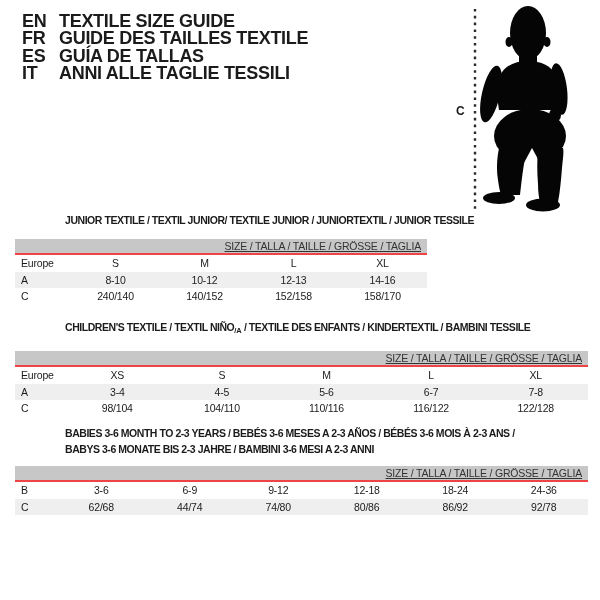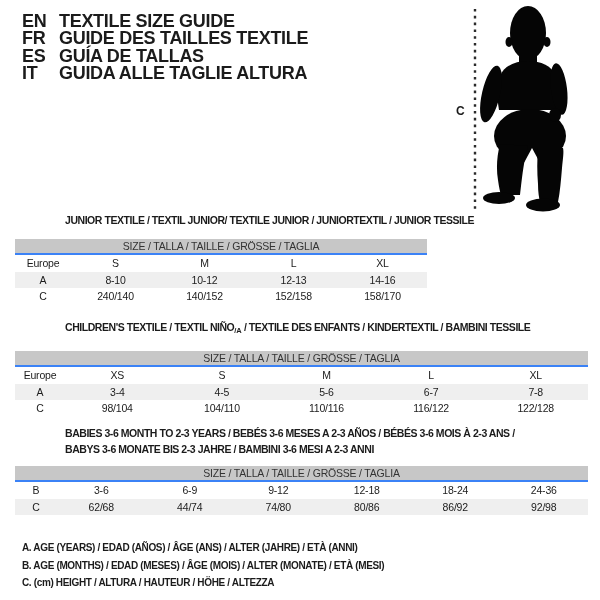--- a/index.html
+++ b/index.html
@@ -25,22 +25,22 @@
   #children-title { top:321px;text-align:center; }
   #babies-title { top:426px; line-height:15.8px; }
   .sub { font-size:7.5px; vertical-align:-2px; letter-spacing:-0.2px; }
 
   
   .size-table { position:absolute; left:15px; border-collapse:collapse; table-layout:fixed; font-size:10.5px; letter-spacing:-0.2px; color:#1b1b1b; }
   #junior-table { top:239px; width:412px; }
   #children-table { top:351px; width:573px; }
   #babies-table { top:466px; width:573px; }
   .size-table td { padding:0 6px; height:16.5px; vertical-align:middle; text-align:center; overflow:hidden; white-space:nowrap; }
-  .size-table td.rlabel { text-align:center;margin-left:36px; }
-  .size-table tr.bar td { background:#c7c7c7; border-bottom:2px solid #3b82f6; color:#333333; height:14px; text-align:center; }
+  .size-table td.rlabel { text-align:left;margin-left:36px; }
+  .size-table tr.bar td { background:#c7c7c7; border-bottom:2px solid #ef4444; color:#333333; height:14px; text-align:right;text-decoration:underline; }
   .size-table tr.alt td { background:#efefef; }
 
   
   .footnotes { position:absolute; left:22px; top:539px; font-weight:700; font-size:10px; letter-spacing:-0.35px; line-height:17.6px; }
   .footnote { white-space:nowrap; }
 </style>
 </head>
 <body>
 
 <div class="page">
@@ -53,21 +53,21 @@
     <div class="lang-row">
       <span class="lang-code">FR</span>
       <span class="lang-title">GUIDE DES TAILLES TEXTILE</span>
     </div>
     <div class="lang-row">
       <span class="lang-code">ES</span>
       <span class="lang-title">GUÍA DE TALLAS</span>
     </div>
     <div class="lang-row">
       <span class="lang-code">IT</span>
-      <span class="lang-title">GUIDA ALLE TAGLIE ALTURA</span>
+      <span class="lang-title">ANNI ALLE TAGLIE TESSILI</span>
     </div>
   </div>
 
   <div class="figure">
     <svg width="150" height="212" viewBox="0 0 150 212">
       <line x1="25" y1="5" x2="25" y2="206" stroke="#2b2b2b" stroke-width="2.4" stroke-dasharray="2.6 4.2"></line>
       <g fill="#050505">
         <ellipse cx="78" cy="29" rx="18" ry="27"></ellipse>
         <ellipse cx="59" cy="38" rx="3.5" ry="5"></ellipse>
         <ellipse cx="97" cy="38" rx="3.5" ry="5"></ellipse>
@@ -194,24 +194,19 @@
       <td>18-24</td>
       <td>24-36</td>
     </tr>
     <tr class="alt">
       <td class="rlabel">C</td>
       <td>62/68</td>
       <td>44/74</td>
       <td>74/80</td>
       <td>80/86</td>
       <td>86/92</td>
-      <td>92/98</td>
+      <td>92/78</td>
     </tr>
   </tbody>
     </table>
 
-  <div class="footnotes">
-    <div class="footnote">A. AGE (YEARS) / EDAD (AÑOS) / ÂGE (ANS) / ALTER (JAHRE) / ETÀ (ANNI)</div>
-    <div class="footnote">B. AGE (MONTHS) / EDAD (MESES) / ÂGE (MOIS) / ALTER (MONATE) / ETÀ (MESI)</div>
-    <div class="footnote">C. (cm) HEIGHT / ALTURA / HAUTEUR / HÖHE / ALTEZZA</div>
-  </div>
 
 </div>
 
 </body></html>

